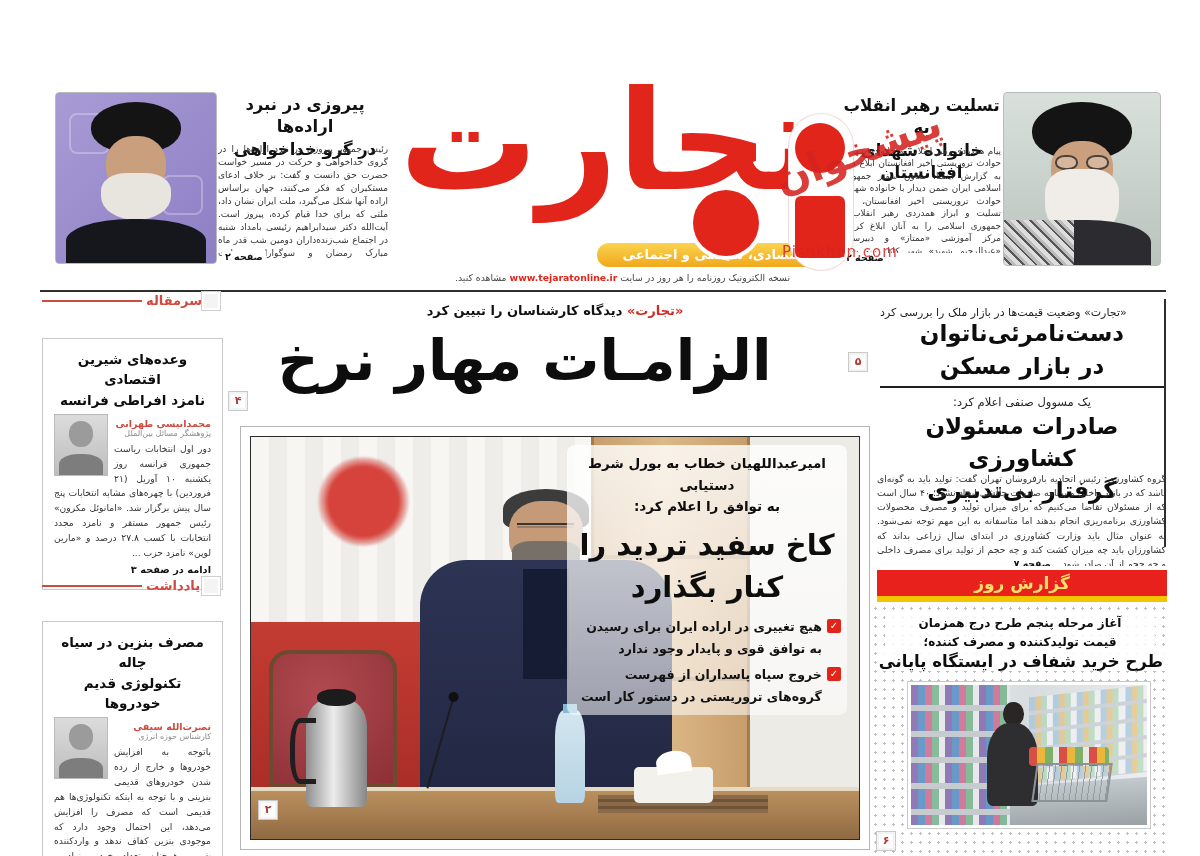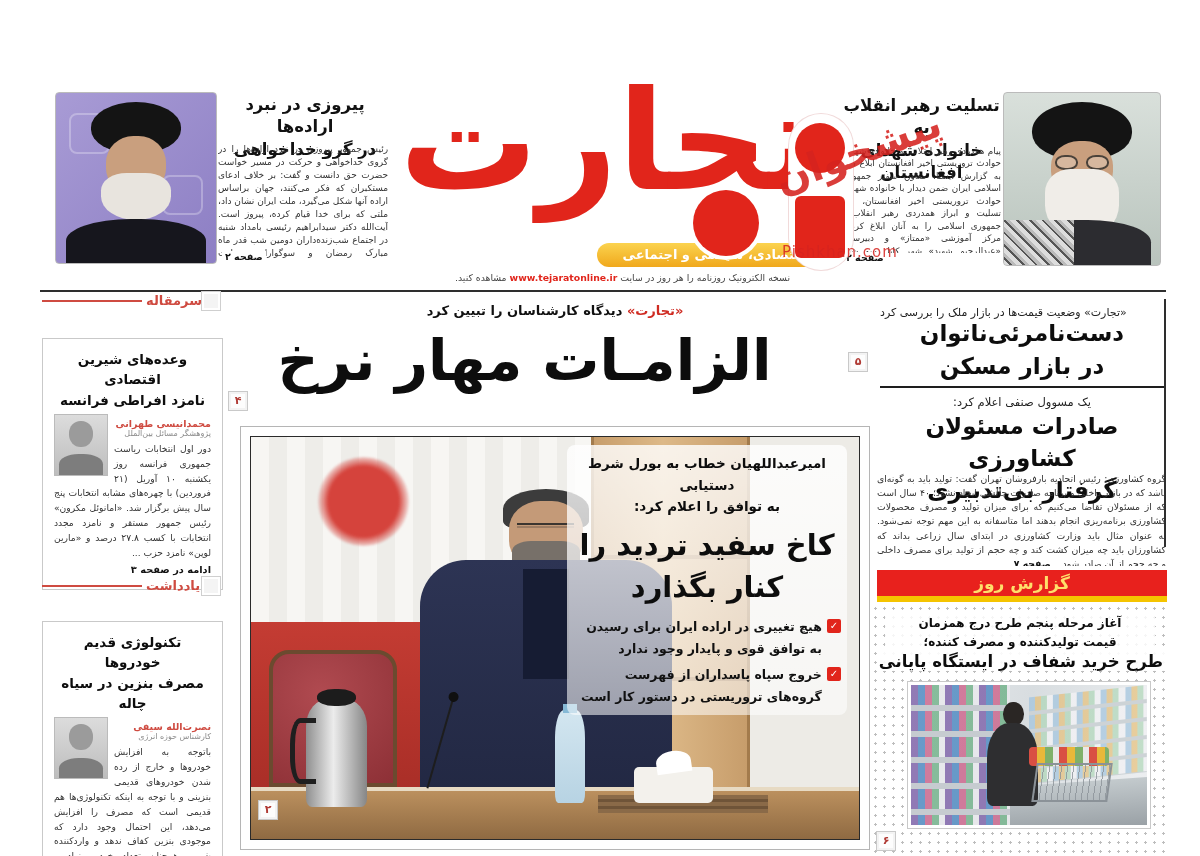--- a/index.html
+++ b/index.html
@@ -374,22 +374,22 @@
     <div class="author-role rtl">پژوهشگر مسائل بین‌الملل</div>
     <div class="mini-body j rtl">دور اول انتخابات ریاست جمهوری فرانسه روز یکشنبه ۱۰ آوریل (۲۱ فروردین) با چهره‌های مشابه انتخابات پنج سال پیش برگزار شد. «امانوئل مکرون» رئیس جمهور مستقر و نامزد مجدد انتخابات با کسب ۲۷.۸ درصد و «مارین لوپن» نامزد حزب ...</div>
     <div class="mini-more">ادامه در صفحه ۳</div>
   </div>
 
   <div class="abs sec-line" style="left:42px;top:585px;"></div>
   <div class="abs sec-label" style="left:146px;top:578px;">یادداشت</div>
   <div class="abs sec-box" style="left:201px;top:576px;"></div>
   <div class="abs mini-box" style="top:601px;height:247px;">
     <div class="mini-head">
+      <div>مصرف بنزین در سیاه چاله</div>
       <div>تکنولوژی قدیم خودروها</div>
-      <div>مصرف بنزین در سیاه چاله</div>
     </div>
     <div class="author-photo">
       <div class="ap-head"></div>
       <div class="ap-body"></div>
     </div>
     <div class="author-name rtl">نصرت‌الله سیفی</div>
     <div class="author-role rtl">کارشناس حوزه انرژی</div>
     <div class="mini-body j rtl">باتوجه به افزایش خودروها و خارج از رده شدن خودروهای قدیمی بنزینی و با توجه به اینکه تکنولوژی‌ها هم قدیمی است که مصرف را افزایش می‌دهد، این احتمال وجود دارد که موجودی بنزین کفاف ندهد و واردکننده شویم. همچنان تعداد خودرو زیاد و مصرف کننده هم افزایش می‌یابد، تکنولوژی‌ها هم بروز نشده و ...</div>
 
   </div>

